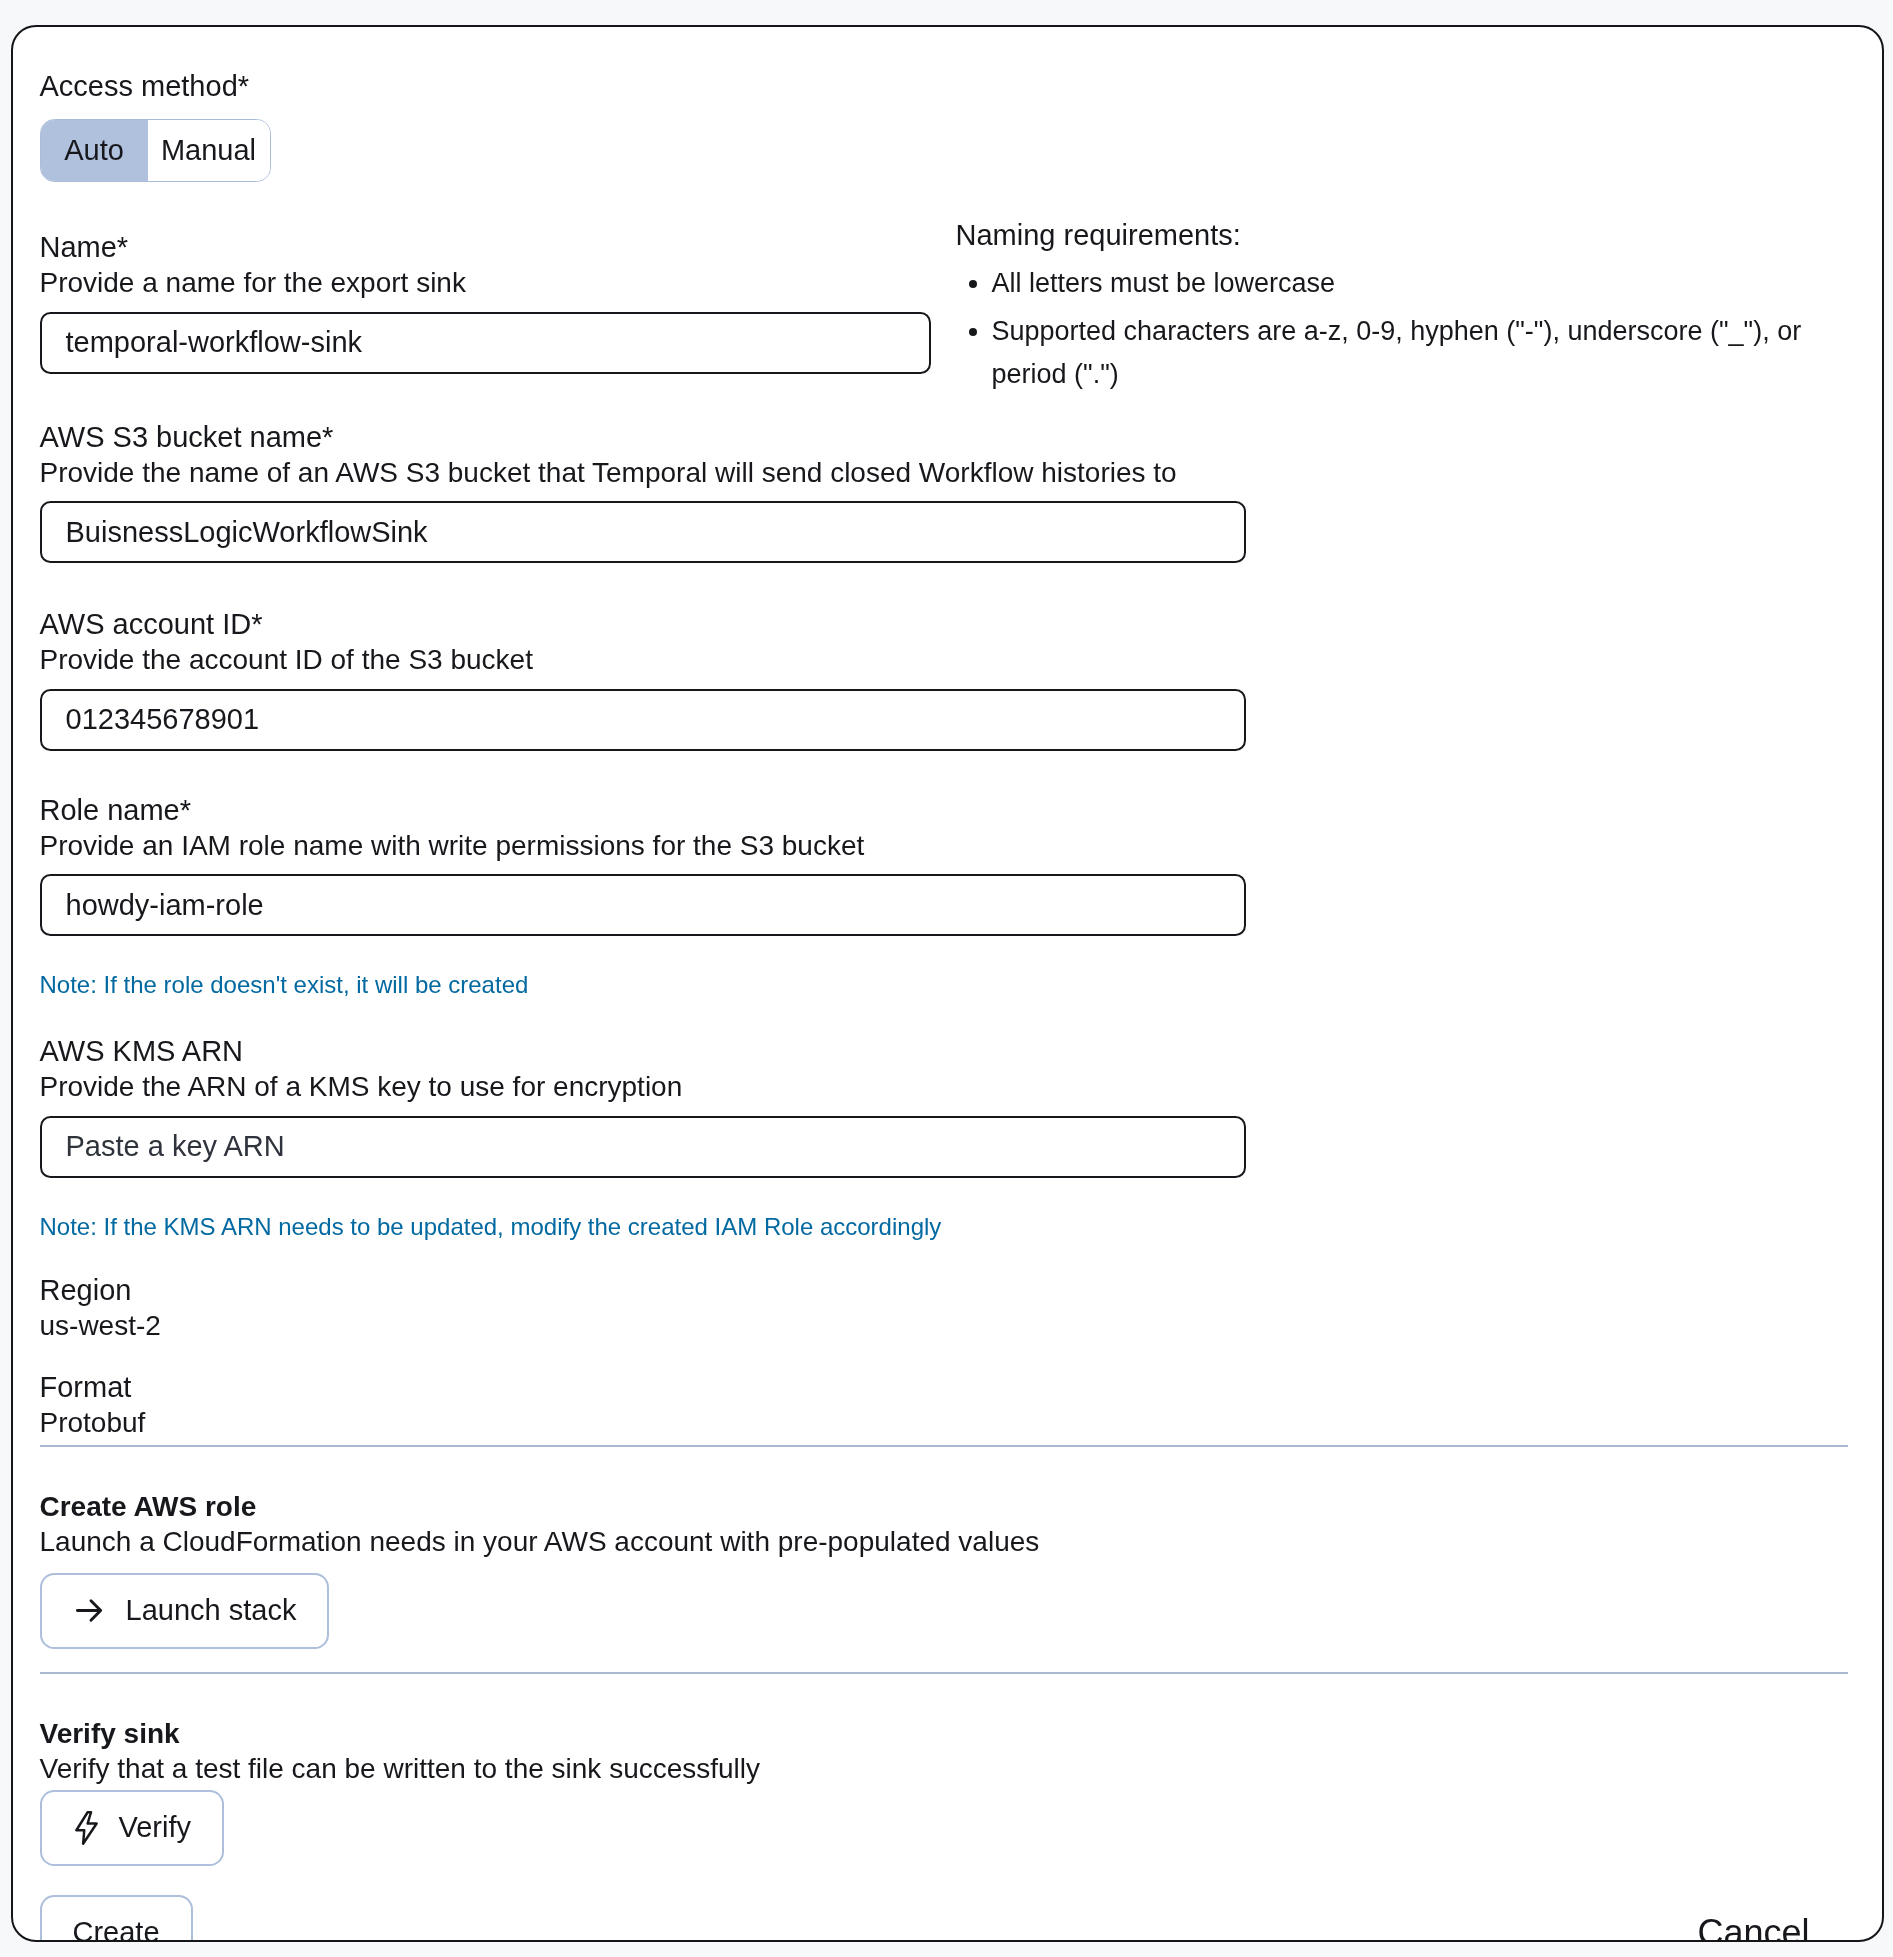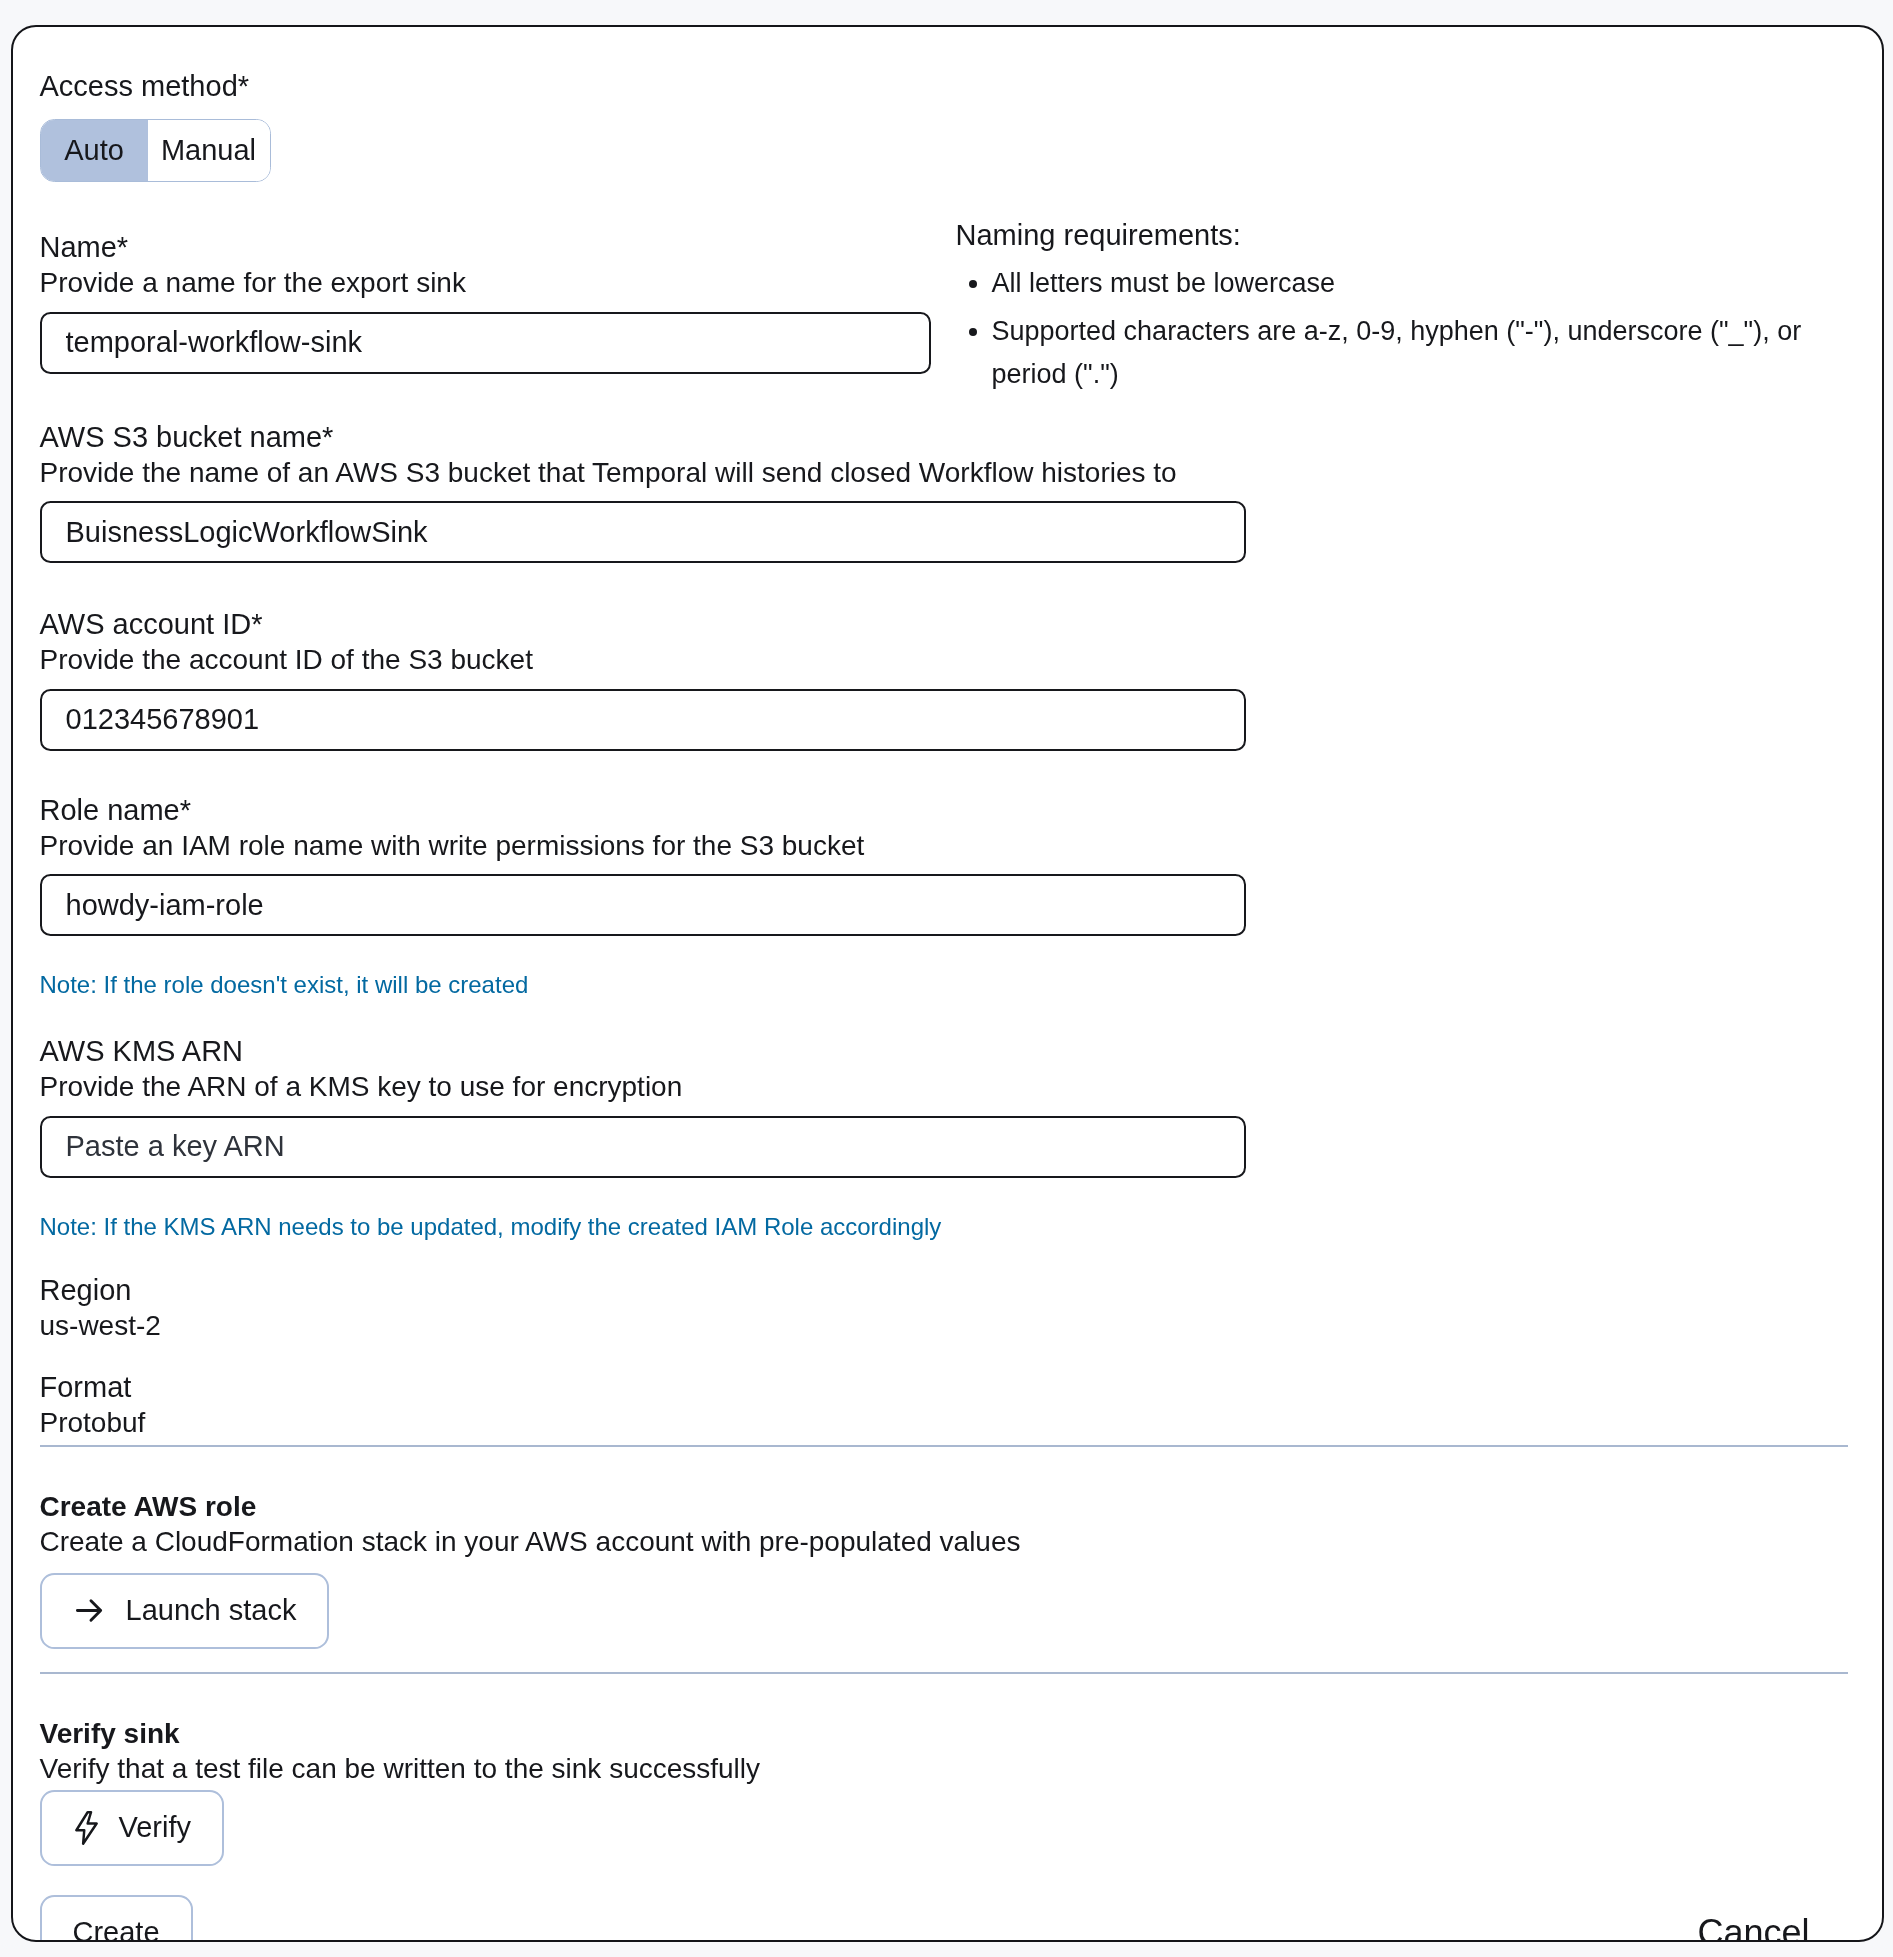--- a/index.html
+++ b/index.html
@@ -180,21 +180,21 @@
   <div class="sec-28">
     <div class="field-label">Format</div>
     <div class="field-desc">Protobuf</div>
   </div>
 
   <hr class="divider div-1">
 
   
   <div class="sec-44">
     <div class="section-title">Create AWS role</div>
-    <div class="field-desc">Create a CloudFormation stack in your AWS account with pre-populated values</div>
+    <div class="field-desc">Launch a CloudFormation needs in your AWS account with pre-populated values</div>
     <button class="btn btn-launch">
       <span class="icon">
         <svg width="34" height="31" viewBox="0 0 32 32" fill="none">
           <path d="M3 16 H27 M17 6 l10 10 -10 10" stroke="#17181c" stroke-width="3" stroke-linecap="round" stroke-linejoin="round"></path>
         </svg>
       </span>
       <span>Launch stack</span>
     </button>
   </div>
 

